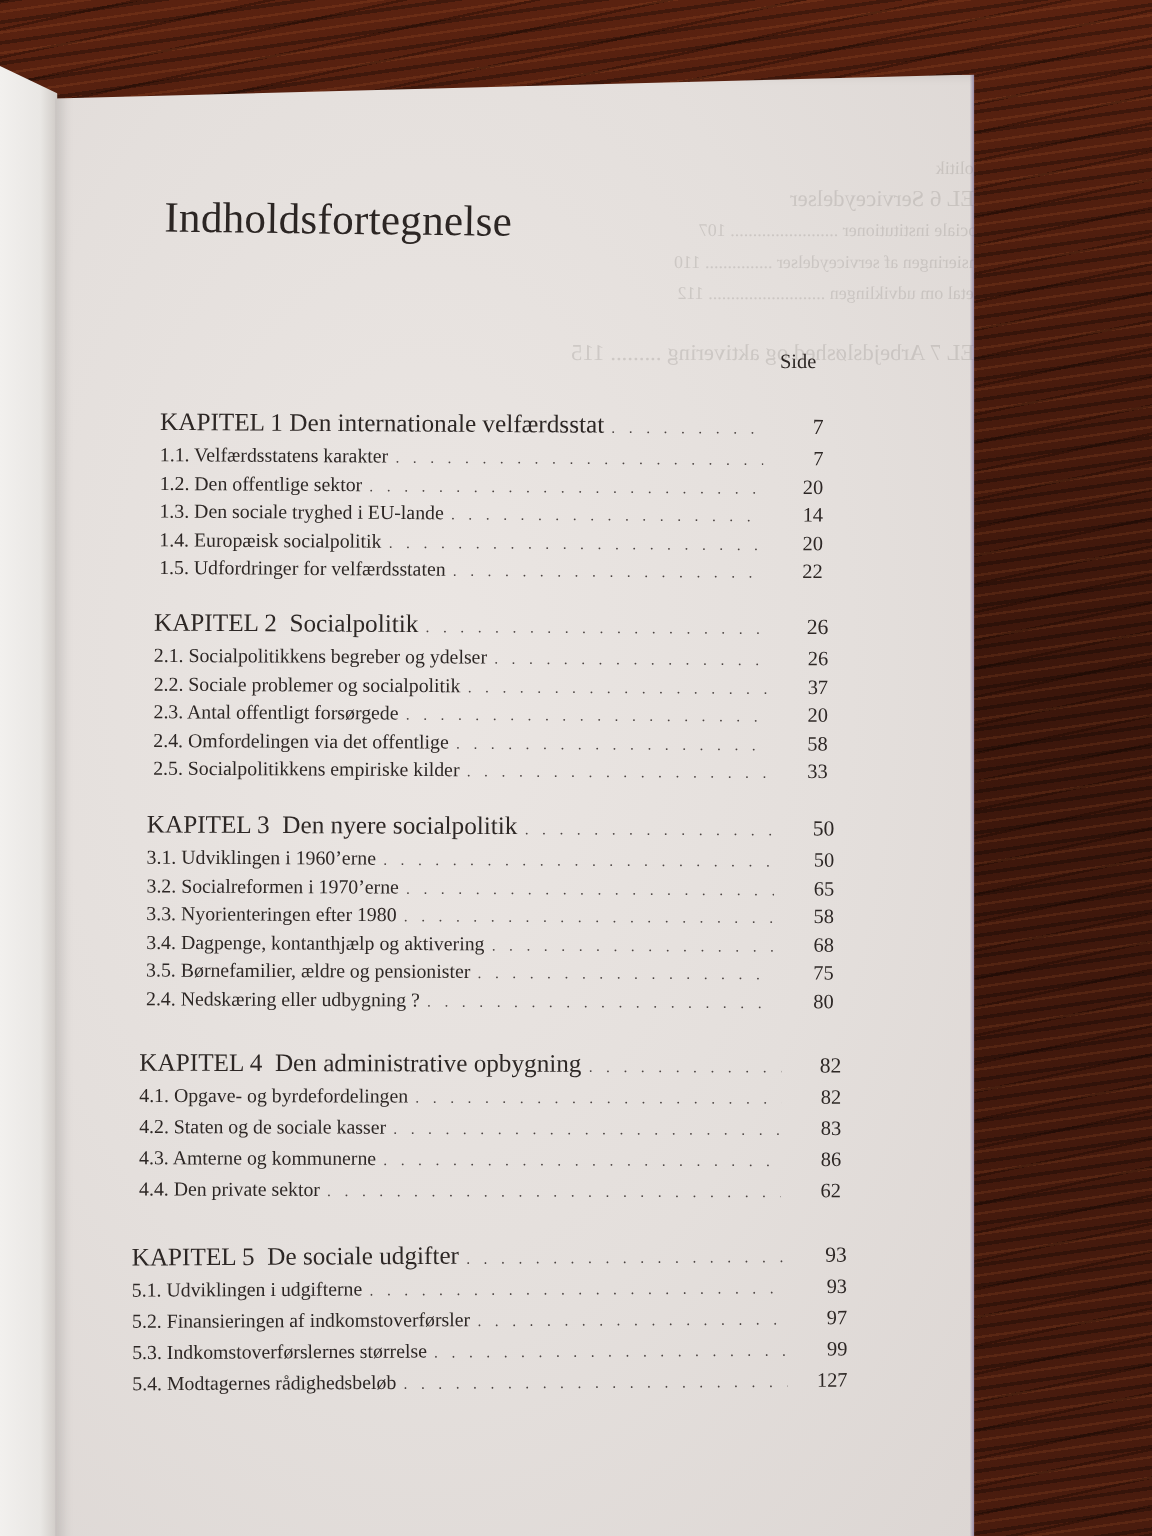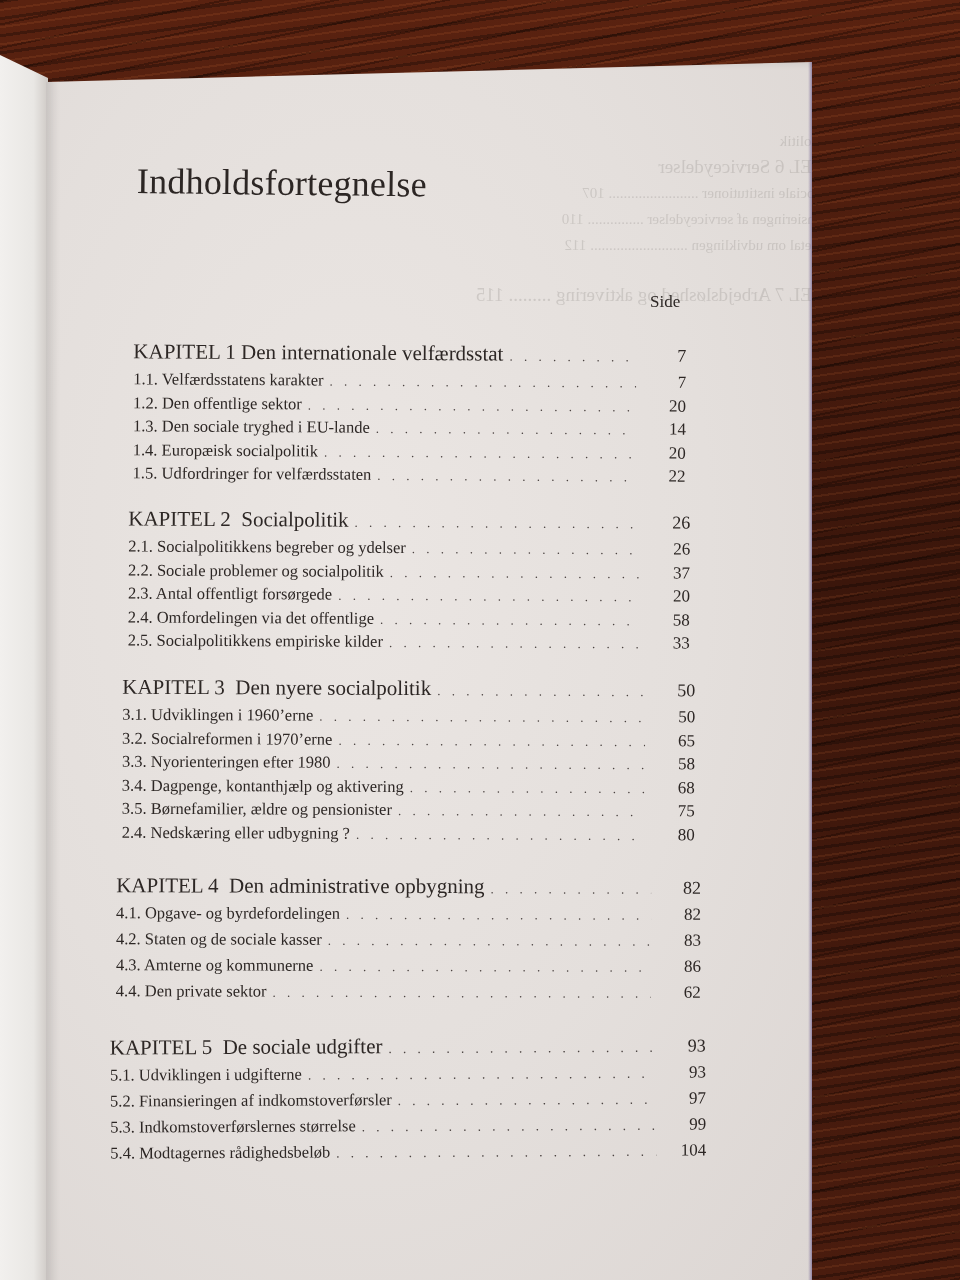--- a/index.html
+++ b/index.html
@@ -230,15 +230,15 @@
       <span class="pg">97</span>
     </div>
   <div class="row sub" style="height:26px;">
       <span class="txt">5.3. Indkomstoverførslernes størrelse</span>
       <span class="dots"></span>
       <span class="pg">99</span>
     </div>
   <div class="row sub" style="height:26px;">
       <span class="txt">5.4. Modtagernes rådighedsbeløb</span>
       <span class="dots"></span>
-      <span class="pg">104</span>
+      <span class="pg">127</span>
     </div>
 </div>
 
 </body></html>

